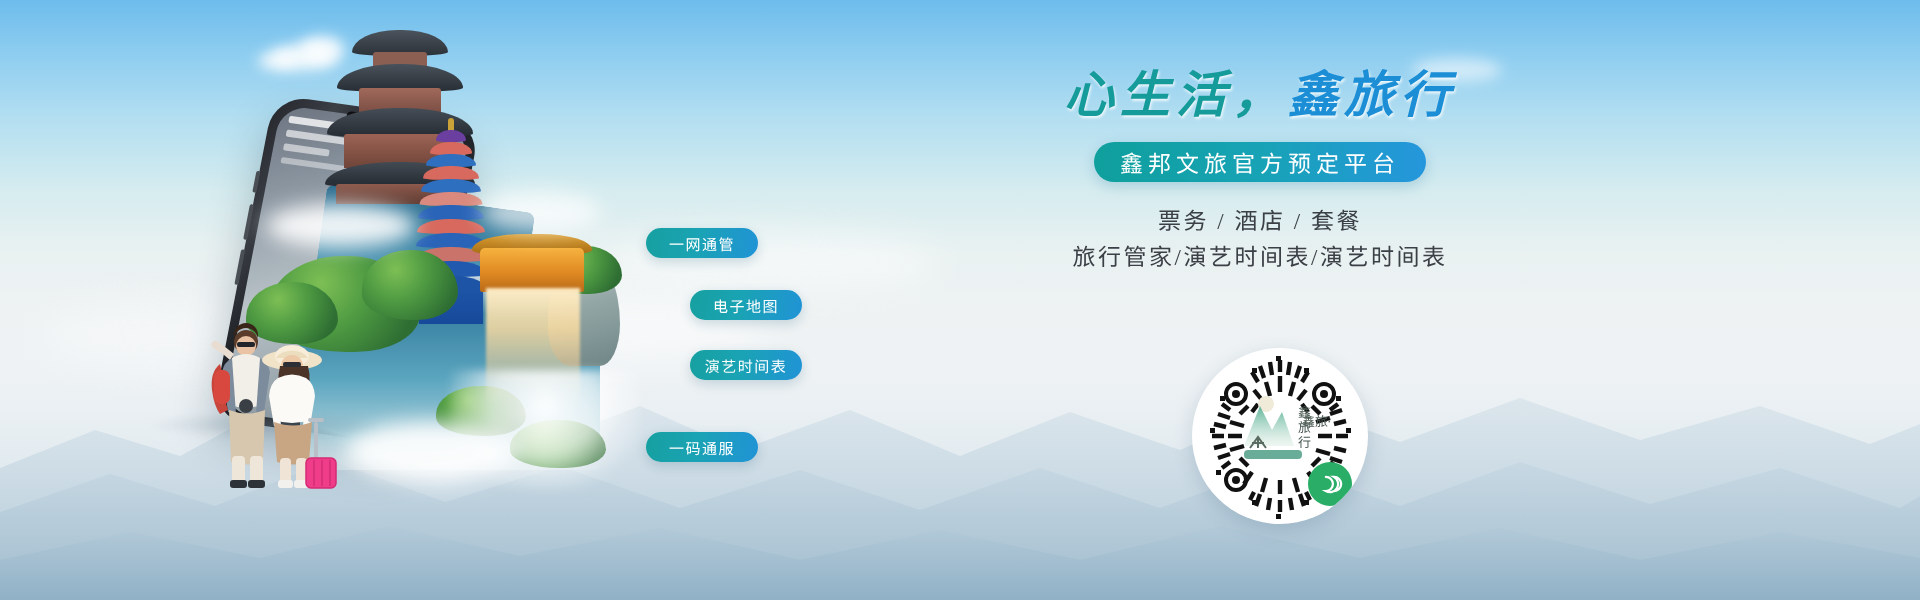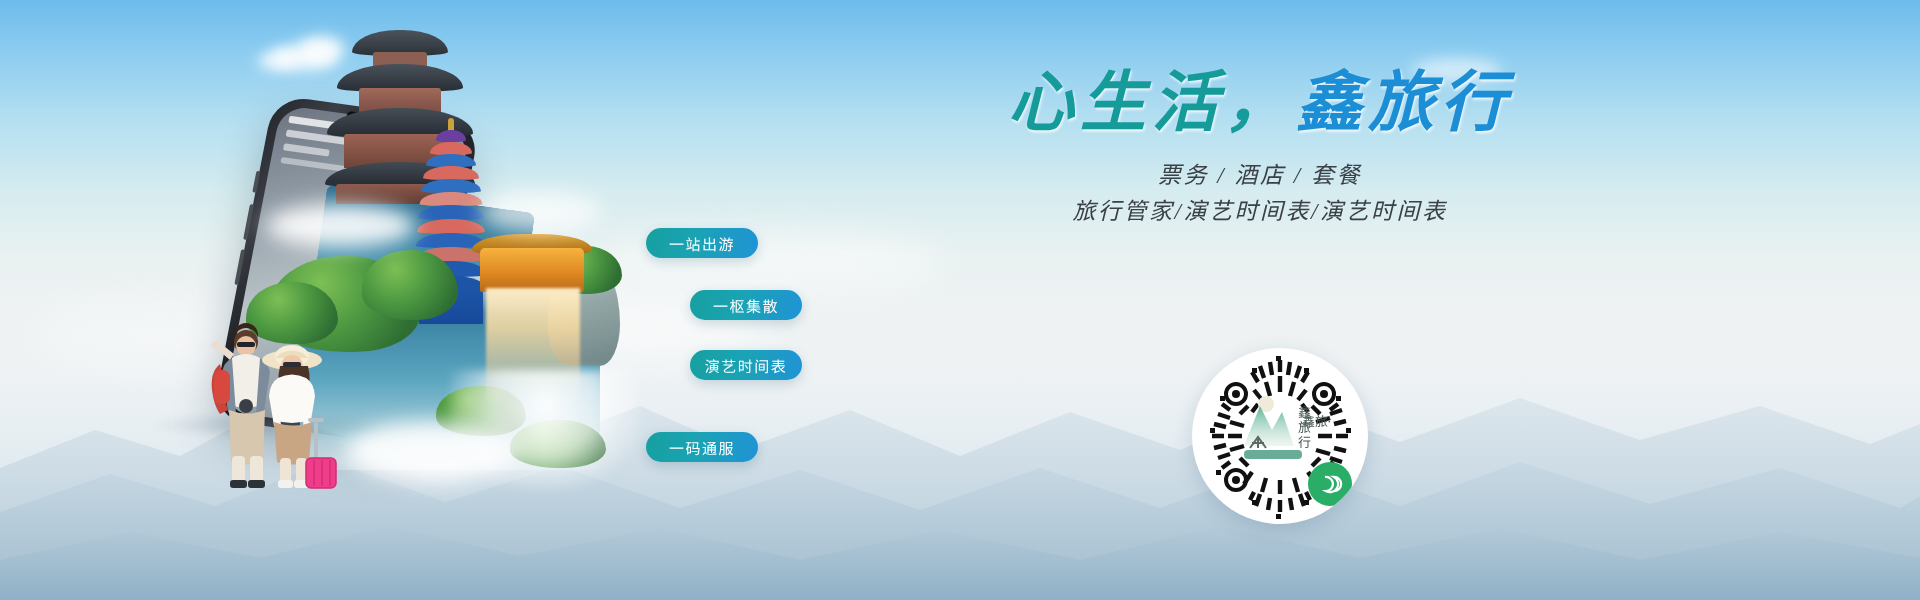--- a/index.html
+++ b/index.html
@@ -140,38 +140,38 @@
   }
   .pf1{left:646px;top:228px;}
   .pf2{left:690px;top:290px;}
   .pf3{left:690px;top:350px;}
   .pf4{left:646px;top:432px;}
 
   
   .right{position:absolute;left:940px;top:70px;width:640px;text-align:center;}
 
   .headline{
-    font-size:66px;line-height:1;font-weight:700;letter-spacing:6px;
+    font-size:50px;line-height:1;font-weight:700;letter-spacing:6px;
     font-family:"Liberation Serif","DejaVu Serif",serif;
     font-style:italic;
     margin:0 0 6px 0;white-space:nowrap;
   }
   .h-a{color:#169b9b;text-shadow:1px 2px 3px rgba(255,255,255,.85);}
   .h-comma{color:#169b9b;}
   .h-b{color:#1b8ed6;text-shadow:1px 2px 3px rgba(255,255,255,.85);}
 
   .subpill{
     margin:16px auto 0;display:inline-flex;align-items:center;justify-content:center;
     height:40px;padding:0 26px;border-radius:999px;color:#fff;
     font-size:23px;letter-spacing:5px;
     background:linear-gradient(90deg,#0f9f9c 0%,#17a3b6 50%,#2596dc 100%);
     box-shadow:0 4px 14px rgba(20,110,150,.22);
   }
 
-  .desc{margin-top:22px;color:#3a4046;font-style:italic;}
+  .desc{margin-top:22px;color:#3a4046;}
   .desc-line{
     font-family:"Liberation Serif","DejaVu Serif",serif;
     font-size:23px;line-height:1.55;letter-spacing:2.5px;white-space:nowrap;
   }
 
   
   .qrwrap{
     position:absolute;left:1192px;top:348px;width:176px;height:176px;
     border-radius:50%;background:#fff;
     box-shadow:0 6px 20px rgba(40,80,110,.18);
@@ -334,37 +334,38 @@
           <rect x="118" y="148" width="30" height="30" rx="5" fill="none" stroke="#d32b74" stroke-width="1.5"></rect>
           <line x1="126" y1="150" x2="126" y2="176" stroke="#d32b74" stroke-width="1.4"></line>
           <line x1="134" y1="150" x2="134" y2="176" stroke="#d32b74" stroke-width="1.4"></line>
           <line x1="142" y1="150" x2="142" y2="176" stroke="#d32b74" stroke-width="1.4"></line>
         </g>
       </svg>
     </div>
   </div>
 
   <div class="pill pill-feature pf1">
-    <span>一站出游</span>
+    <span>一网通管</span>
   </div>
   <div class="pill pill-feature pf2">
-    <span>一枢集散</span>
+    <span>电子地图</span>
   </div>
   <div class="pill pill-feature pf3">
     <span>演艺时间表</span>
   </div>
   <div class="pill pill-feature pf4">
     <span>一码通服</span>
   </div>
 
   <div class="right">
     <div class="headline">
       <span class="h-a">心生活</span><span class="h-comma">，</span><span class="h-b">鑫旅行</span>
     </div>
 
+    <div class="subpill">鑫邦文旅官方预定平台</div>
 
     <div class="desc">
       <div class="desc-line">票务 / 酒店 / 套餐</div>
       <div class="desc-line">旅行管家/演艺时间表/演艺时间表</div>
     </div>
   </div>
 
   <div class="qrwrap">
     <svg viewBox="0 0 176 176" width="176" height="176">
       <g fill="#111">

